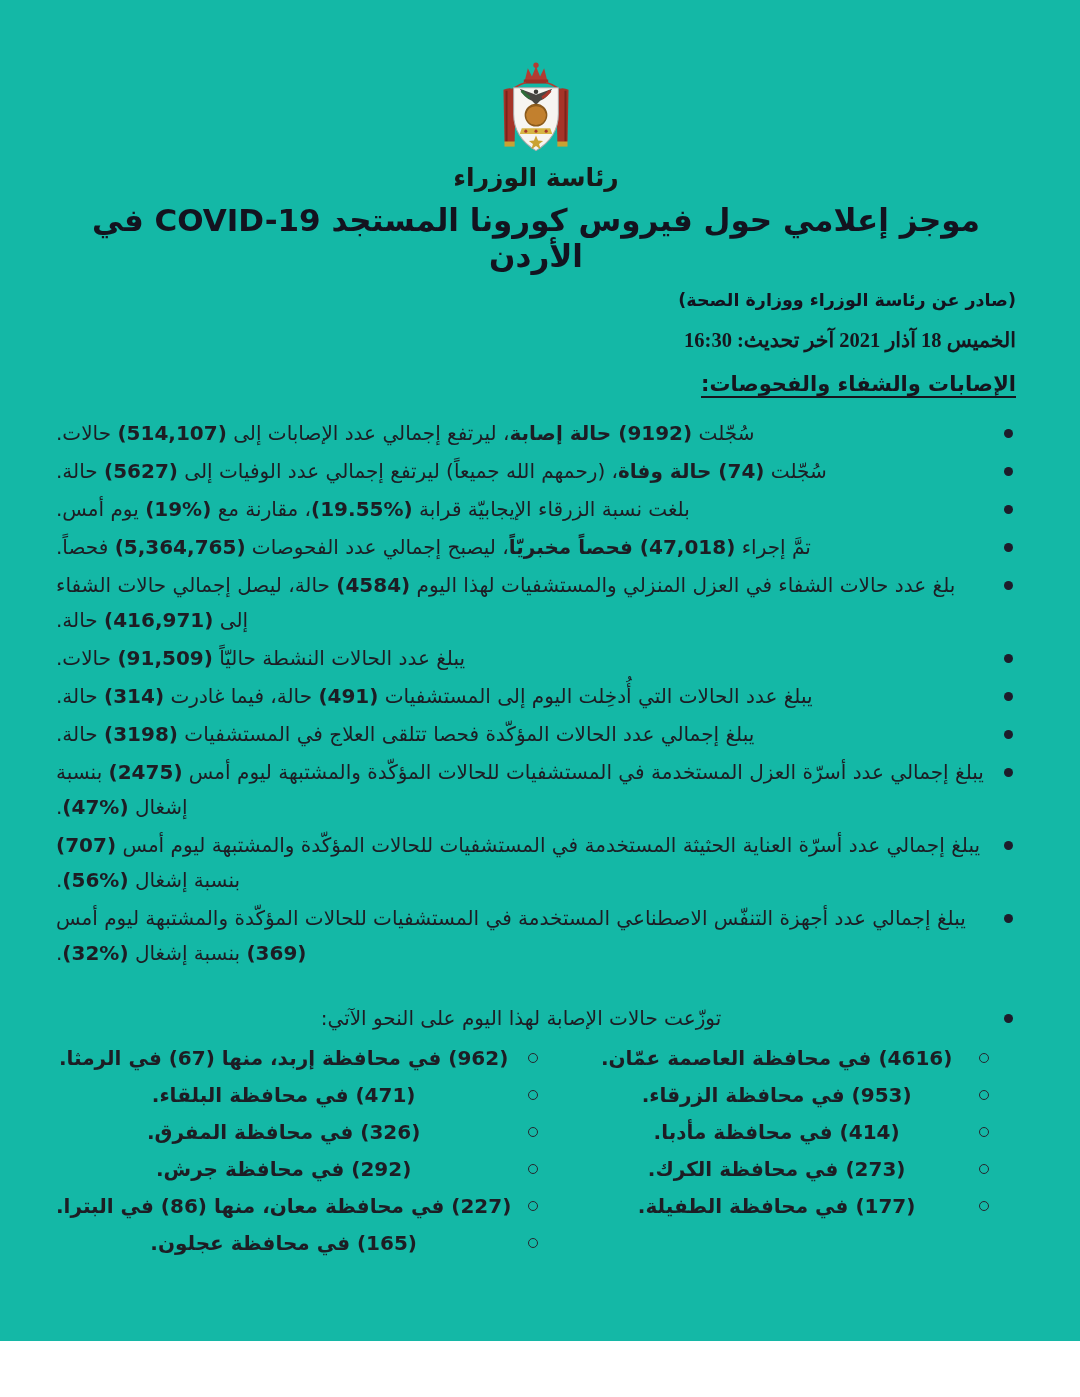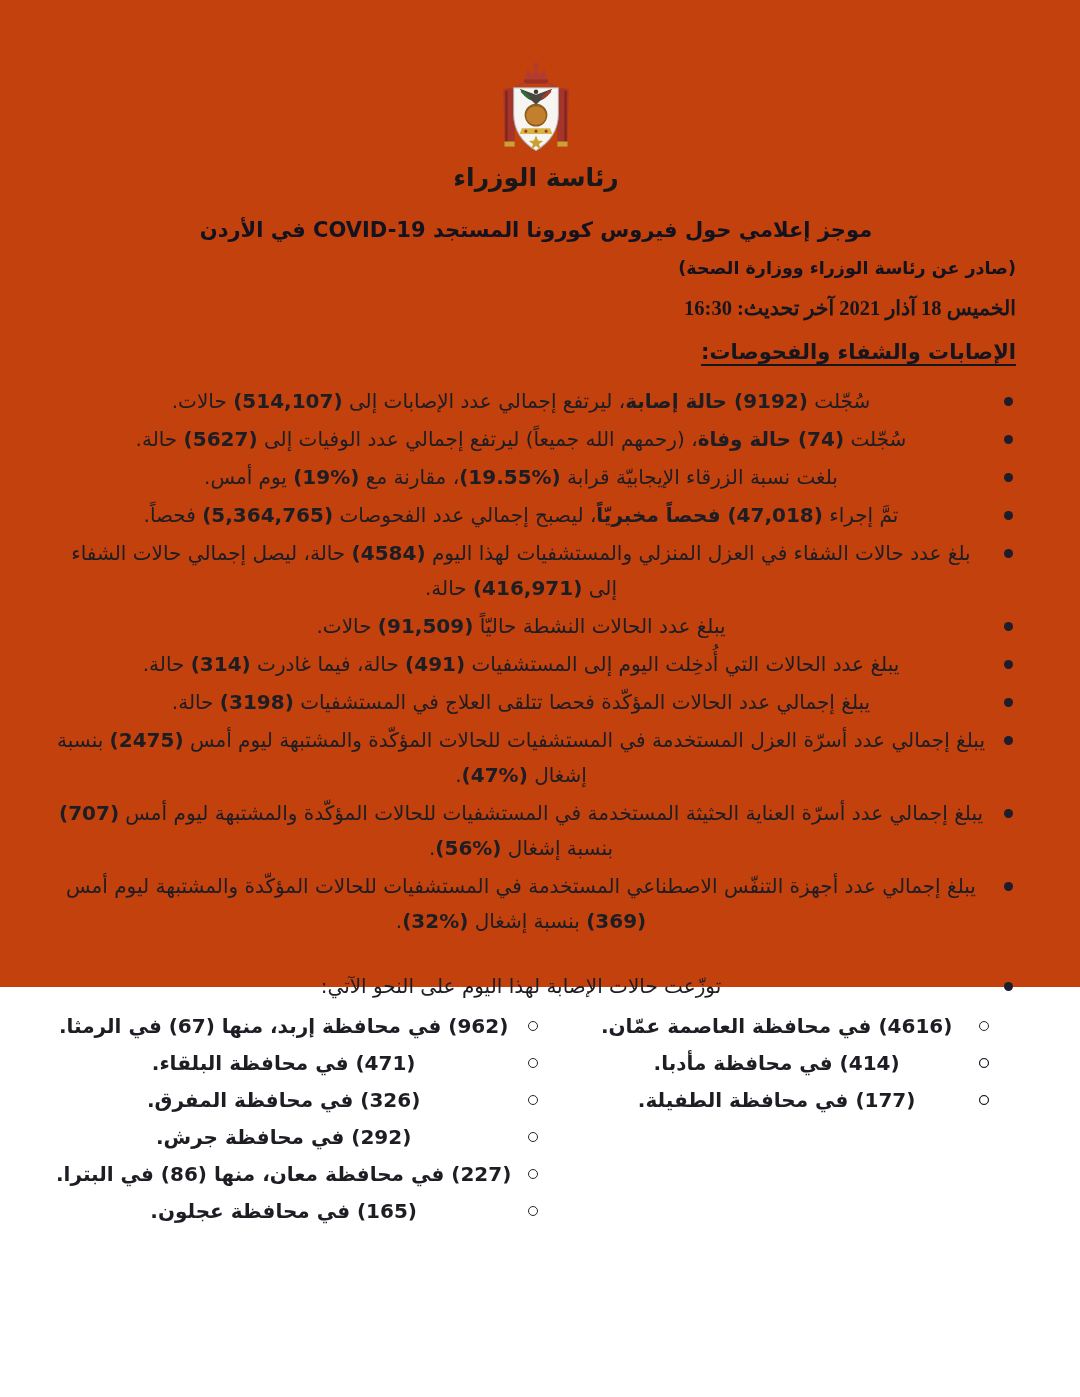--- a/index.html
+++ b/index.html
@@ -10,43 +10,43 @@
   body {
     width: 1080px;
     height: 1397px;
     overflow: hidden;
     direction: rtl;
     font-family: "DejaVu Sans", sans-serif;
     color: #1d1d24;
   }
   .page {
     width: 1080px;
-    height: 987px;
+    height: 1341px;
     box-sizing: border-box;
     padding: 60px 64px 0 56px;
-    background: #c2410c;
+    background: #14b8a6;
   }
   
   .logo-wrap {
     text-align: center;
     line-height: 1;
   }
   .logo-caption {
     font-size: 25px;
     font-weight: 700;
     color: #181818;
     margin-top: 2px;
     letter-spacing: 0.5px;
   }
   .doc-title {
     text-align: center;
-    font-size: 21px;
+    font-size: 31px;
     font-weight: 700;
     color: #13131f;
-    margin-top: 28px;
+    margin-top: 12px;
   }
   .doc-subtitle {
     text-align: right;
     font-size: 17.5px;
     font-weight: 700;
     color: #13131f;
     margin-top: 16px;
   }
   .date-line {
     text-align: right;
@@ -72,21 +72,21 @@
     list-style: none;
     margin: 20px 0 0 0;
     padding: 0;
   }
   ul.stats-list > li {
     position: relative;
     padding-right: 30px;
     font-size: 20px;
     line-height: 35px;
     margin-bottom: 3px;
-    text-align: center;
+    text-align: left;
   }
   .dot {
     position: absolute;
     right: 3px;
     top: 13px;
     width: 9px;
     height: 9px;
     border-radius: 50%;
     background: #1d1d2b;
   }
@@ -191,23 +191,23 @@
     </ul>
 
   <div class="dist-intro">
     <span class="dot"></span>
     <span>توزّعت حالات الإصابة لهذا اليوم على النحو الآتي:</span>
   </div>
 
   <div class="gov-columns">
     <div class="gov-col">
         <div class="gov-item"><span class="circle"></span><span class="gov-text">(4616) في محافظة العاصمة عمّان.</span></div>
-        <div class="gov-item"><span class="circle"></span></div>
+        <div class="gov-item"><span class="circle"></span><span class="gov-text">(953) في محافظة الزرقاء.</span></div>
         <div class="gov-item"><span class="circle"></span><span class="gov-text">(414) في محافظة مأدبا.</span></div>
-        <div class="gov-item"><span class="circle"></span></div>
+        <div class="gov-item"><span class="circle"></span><span class="gov-text">(273) في محافظة الكرك.</span></div>
         <div class="gov-item"><span class="circle"></span><span class="gov-text">(177) في محافظة الطفيلة.</span></div>
       </div>
     <div class="gov-col">
         <div class="gov-item"><span class="circle"></span><span class="gov-text">(962) في محافظة إربد، منها (67) في الرمثا.</span></div>
         <div class="gov-item"><span class="circle"></span><span class="gov-text">(471) في محافظة البلقاء.</span></div>
         <div class="gov-item"><span class="circle"></span><span class="gov-text">(326) في محافظة المفرق.</span></div>
         <div class="gov-item"><span class="circle"></span><span class="gov-text">(292) في محافظة جرش.</span></div>
         <div class="gov-item"><span class="circle"></span><span class="gov-text">(227) في محافظة معان، منها (86) في البترا.</span></div>
         <div class="gov-item"><span class="circle"></span><span class="gov-text">(165) في محافظة عجلون.</span></div>
       </div>

